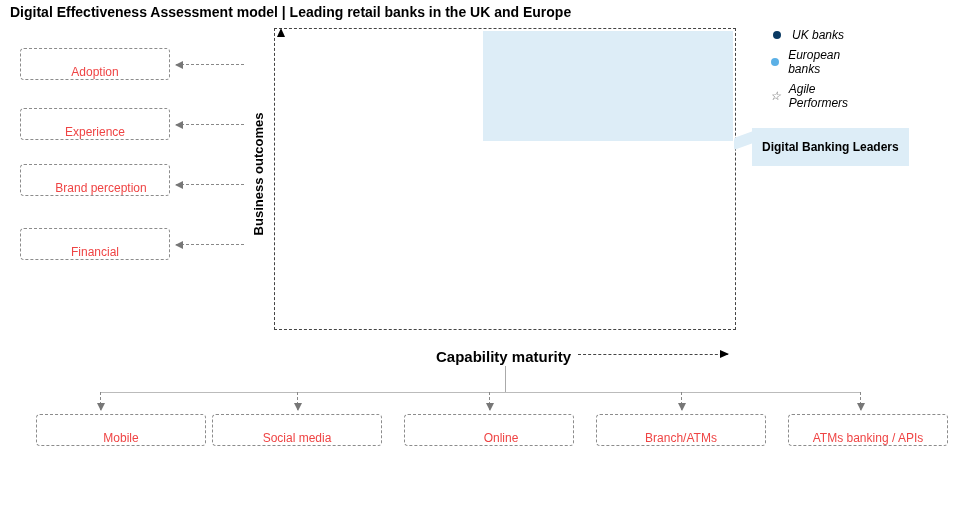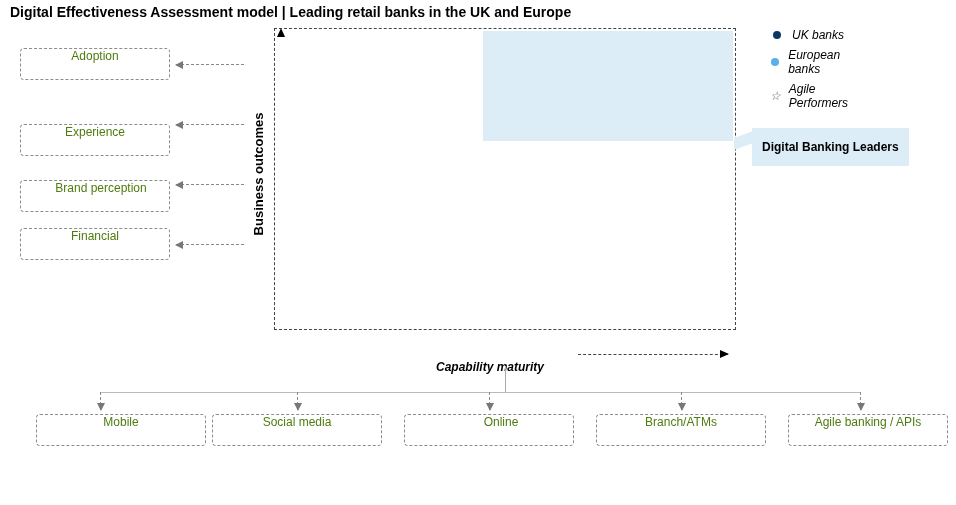--- a/index.html
+++ b/index.html
@@ -70,25 +70,24 @@
     transform: translate(-50%, -50%) rotate(-90deg);
     transform-origin: center;
     font-size: 13px;
     font-weight: bold;
     white-space: nowrap;
   }
   
   .x-axis-label {
     position: absolute;
     left: 436px;
-    top: 360px;
-    font-size: 12px;
+    top: 348px;
+    font-size: 15px;
     font-weight: bold;
     white-space: nowrap;
-    font-style: italic;
   }
 
   
   .arrow-up {
     position: absolute;
     left: 276px;
     top: 28px;
     width: 16px;
     height: 300px;
     pointer-events: none;
@@ -136,33 +135,33 @@
     height: 1px;
     background: #bbb;
   }
 
   
   .dbox {
     position: absolute;
     border: 1px dashed #8c8c8c;
     border-radius: 4px;
     font-size: 12px;
-    color: #4d7c0f;
+    color: #ef4444;
     display: flex;
-    align-items: flex-start;
+    align-items: flex-end;
     justify-content: center;
     box-sizing: border-box;
     background: #fff;
   }
 
   
   .outcome-box { width: 150px; height: 32px; }
   #ob0 { left: 20px; top: 48px; }
-  #ob1 { left: 20px; top: 124px; }
-  #ob2 { left: 20px; top: 180px; padding-left: 12px; }
+  #ob1 { left: 20px; top: 108px; }
+  #ob2 { left: 20px; top: 164px; padding-left: 12px; }
   #ob3 { left: 20px; top: 228px; }
 
   .outcome-arrow {
     position: absolute;
     height: 1px;
     border-top: 1px dashed #888;
   }
   .outcome-arrow .head {
     position: absolute;
     left: -1px;
@@ -331,16 +330,16 @@
       <div class="head"></div>
     </div>
   <div id="cb3" class="dbox cap-box">
     <span>Branch/ATMs</span>
   </div>
 
   <div id="ca4" class="cap-arrow">
       <div class="head"></div>
     </div>
   <div id="cb4" class="dbox cap-box">
-    <span>Agile banking / APIs</span>
+    <span>ATMs banking / APIs</span>
   </div>
 
 </div>
 
 </body></html>

